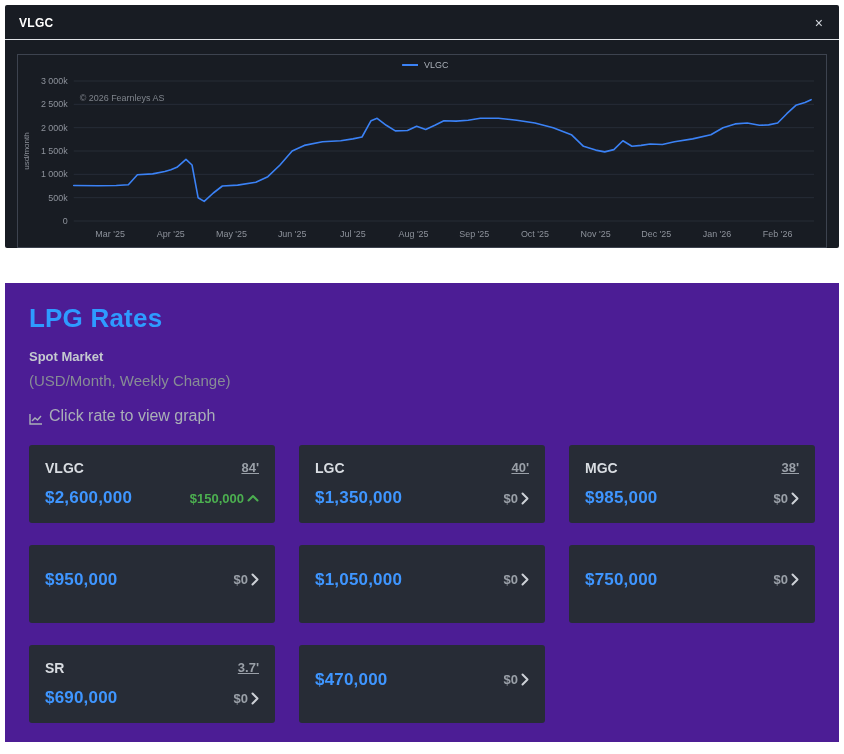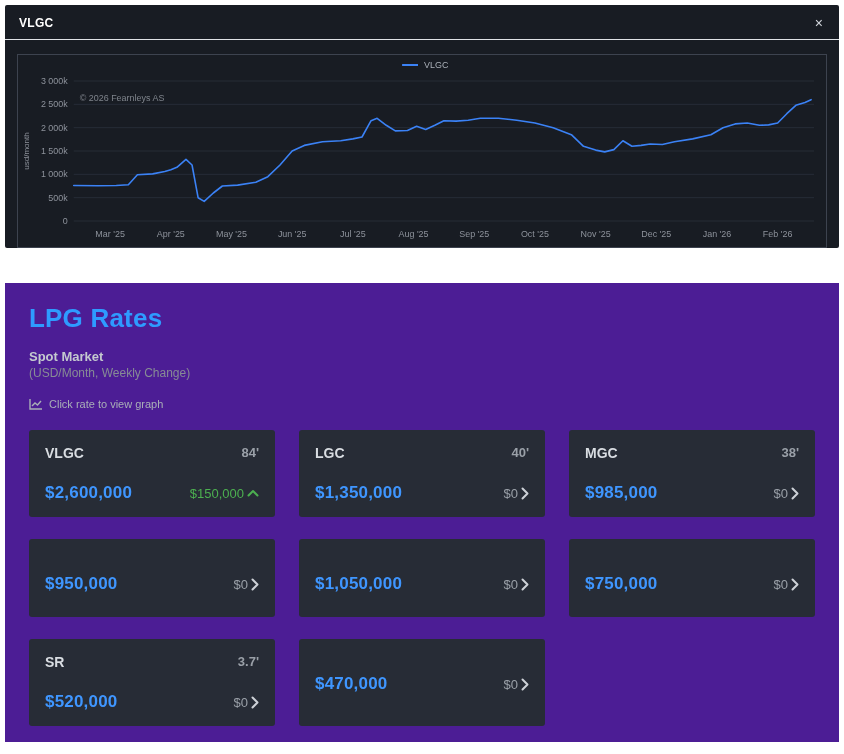--- a/index.html
+++ b/index.html
@@ -29,39 +29,39 @@
   .chart-box svg{display:block;width:100%;height:100%;}
   
   .rates-panel{
     margin:35px 5px 0 5px;background:#4c1d95;height:459px;box-sizing:border-box;
     padding:20px 24px 24px 24px;
   }
   .rates-title{
     color:#2e9bff;font-size:26px;font-weight:bold;margin:0 0 16px 0;letter-spacing:.2px;
   }
   .rates-subtitle{color:#c4c9cf;font-size:13px;font-weight:bold;line-height:1.15;}
-  .rates-subnote{color:#878c95;font-size:12px;margin-top:1px;}
+  .rates-subnote{color:#878c95;font-size:15px;margin-top:7px;}
   .rates-hint{
-    display:flex;align-items:center;gap:6px;color:#a9afb7;font-size:11px;
+    display:flex;align-items:flex-end;gap:6px;color:#a9afb7;font-size:16px;
     margin:18px 0 20px 0;
   }
   .rates-hint svg{flex:0 0 auto;}
   .rates-grid{
     display:grid;grid-template-columns:repeat(3,1fr);gap:22px 24px;
   }
   .rate-card{
     background:#272c36;border-radius:3px;padding:14px 16px;cursor:pointer;
     min-height:50px;
   }
   .card-top{display:flex;justify-content:space-between;align-items:flex-start;gap:10px;}
   .card-name{color:#d9dde2;font-size:14px;font-weight:bold;line-height:1.3;}
-  .card-size{color:#9aa0a8;font-size:13px;font-weight:bold;white-space:nowrap;padding-top:1px;}
-  .card-bottom{display:flex;justify-content:space-between;align-items:center;margin-top:21px;gap:24px;}
+  .card-size{color:#9aa0a8;font-size:13px;font-weight:bold;white-space:nowrap;padding-top:1px;text-decoration:underline;}
+  .card-bottom{display:flex;justify-content:space-between;align-items:center;margin-top:11px;gap:24px;}
   .card-rate{color:#3f96ff;font-size:17px;font-weight:bold;letter-spacing:.2px;}
-  .card-change{display:flex;align-items:center;gap:3px;font-size:13px;font-weight:normal;}
+  .card-change{display:flex;align-items:center;gap:3px;font-size:13px;font-weight:bold;}
   .rate-card.flat .card-change .amt{color:#9aa0a8;}
   .rate-card.up   .card-change .amt{color:#4caf50;}
   .chev-right{color:#cdd1d7;}
   .chev-up{color:#4caf50;}
 </style>
 </head>
 <body>
 
 <div class="modal-panel">
   <div class="modal-header">
@@ -207,21 +207,21 @@
       </span>
     </div>
   </div>
 
   <div class="rate-card flat">
     <div class="card-top">
       <span class="card-name">SR</span>
       <span class="card-size">3.7'</span>
     </div>
     <div class="card-bottom">
-      <span class="card-rate">$520,000</span>
+      <span class="card-rate">$690,000</span>
       <span class="card-change">
         <span class="amt">$0</span>
 
         <svg class="chev chev-right" width="8" height="13" viewBox="0 0 8 13">
           <path d="M1.5 1.5 L6.5 6.5 L1.5 11.5" stroke="currentColor" stroke-width="2" fill="none" stroke-linecap="round" stroke-linejoin="round"></path>
         </svg>
       </span>
     </div>
   </div>
 

